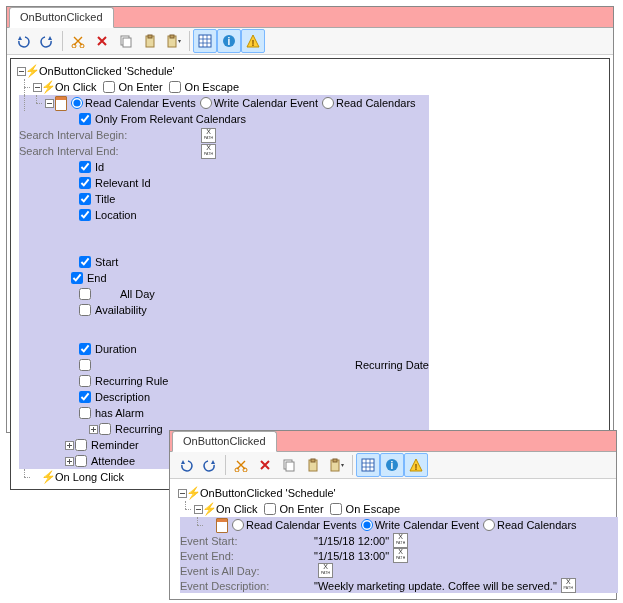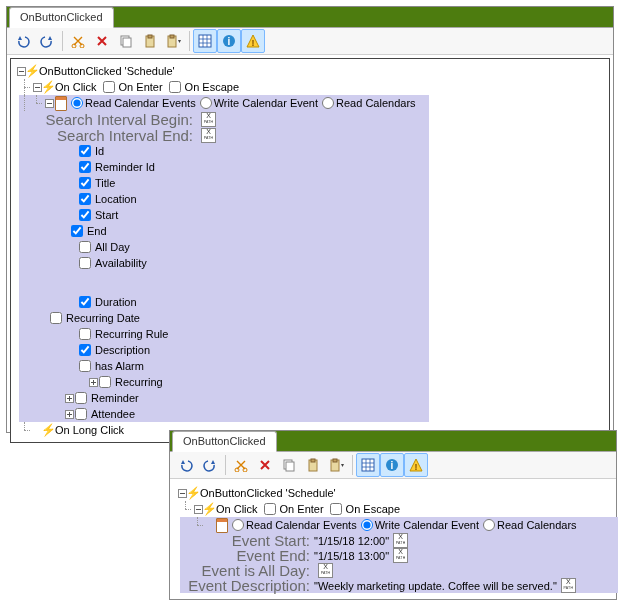--- a/index.html
+++ b/index.html
@@ -1,20 +1,20 @@
 <!DOCTYPE html>
 <html><head>
 <meta charset="utf-8">
 <style>
 html,body{margin:0;padding:0;font-family:"Segoe UI",Tahoma,Arial,sans-serif;font-size:11px;background:#fff;color:#000}
 .canvas{position:relative;width:623px;height:603px;background:#fff}
 .panel{position:absolute;border:1px solid #888;background:#fff}
 .p1{left:6px;top:6px;width:606px;height:425px}
 .p2{left:169px;top:430px;width:446px;height:168px}
-.tabbar{height:20px;display:flex;align-items:flex-end;border-bottom:1px solid #a8a8a8;padding-left:2px;background:#4d7c0f}
+.tabbar{height:20px;display:flex;align-items:flex-end;border-bottom:1px solid #a8a8a8;padding-left:2px;background:#fca5a5}
 .tab{height:19px;padding:0 10px;border:1px solid #a8a8a8;border-bottom:1px solid #fff;border-radius:3px 3px 0 0;background:#fff;margin-bottom:-1px;font-size:11px;line-height:18px;color:#333}
 .toolbar{height:26px;display:flex;align-items:center;padding:0 4px;gap:0;background:#f7f7f7;border-bottom:1px solid #d0d0d0}
 .tbtn{width:22px;height:22px;display:flex;align-items:center;justify-content:center;border:1px solid transparent;border-radius:2px;cursor:pointer}
 .tsep{width:1px;height:20px;background:#c8c8c8;margin:0 3px}
 .tbtn svg{display:block}
 .tgl{background:#cde8ff;border:1px solid #7ab8ff}
 .treearea{background:#fff;padding:4px 4px 4px 4px}
 .p1 .treearea{border:1px solid #444;margin:3px}
 .p2 .treearea{margin:2px}
 .node{display:flex;align-items:center;min-height:16px;line-height:15px}
@@ -33,21 +33,21 @@
 .purple{background:#cfcdee}
 .indentbars{flex:0 0 auto;display:flex}
 .vbar{width:12px;position:relative;height:16px}
 .vbar::before{content:"";position:absolute;left:5px;top:0;bottom:0;border-left:1px dotted #999}
 .teebar::after{content:"";position:absolute;left:5px;top:8px;width:6px;border-top:1px dotted #999}
 .endbar::before{bottom:8px}
 .xpath{display:inline-block;width:13px;height:13px;border:1px solid #888;background:#fff;font-size:6px;line-height:6px;text-align:center;color:#333;margin-left:4px;vertical-align:middle;padding-top:0px;box-sizing:content-box;cursor:pointer}
 .xpath::before{content:"X";display:block;font-size:7px;line-height:6px}
 .xpath::after{content:"PATH";display:block;font-size:3.5px;letter-spacing:0.2px}
 .fieldrow{display:flex;align-items:center;height:16px}
-.fieldlbl{width:112px;text-align:right;color:#6b6b6b;padding-right:4px;font-size:15px}
+.fieldlbl{width:112px;color:#6b6b6b;padding-right:4px;font-size:11px}
 .quote{color:#000}
 .p2 .fieldlbl{width:130px}
 .p2 .fieldrow{height:15px}
 </style>
 </head>
 <body>
 
 <div class="canvas">
 
 <div class="panel p1">
@@ -159,67 +159,71 @@
         <span class="w12">
               <span class="calicon"></span>
             </span>
         <input type="radio" class="rad" checked="" style="">
         <span class="lbl">Read Calendar Events</span>
         <input type="radio" class="rad" style="">
         <span class="lbl">Write Calendar Event</span>
         <input type="radio" class="rad" style="">
         <span class="lbl">Read Calendars</span>
       </div>
+      <div class="node" style="padding-left:60px">
+        <input type="checkbox" class="chk" checked="" style="">
+        <span class="lbl">Only From Relevant Calendars</span>
+      </div>
       <div class="fieldrow">
             <div class="fieldlbl" style="width:174px">Search Interval Begin:</div>
             <span class="xpath"></span>
           </div>
       <div class="fieldrow">
             <div class="fieldlbl" style="width:174px">Search Interval End:</div>
             <span class="xpath"></span>
           </div>
 
       <div id="fields-container">
             <div class="node" style="padding-left: 60px;">
               <input type="checkbox" class="chk" checked="" style="">
               <span class="lbl">Id</span>
             </div>
             <div class="node" style="padding-left: 60px;">
               <input type="checkbox" class="chk" checked="" style="">
-              <span class="lbl">Reminder Id</span>
+              <span class="lbl">Relevant Id</span>
             </div>
             <div class="node" style="padding-left: 60px;">
               <input type="checkbox" class="chk" checked="" style="">
               <span class="lbl">Title</span>
             </div>
             <div class="node" style="padding-left: 60px;">
               <input type="checkbox" class="chk" checked="" style="">
               <span class="lbl">Location</span>
             </div>
-            <div class="node" style="padding-left: 60px;">
+            <div class="node" style="padding-left: 60px; margin-top: 31px;">
               <input type="checkbox" class="chk" checked="" style="">
               <span class="lbl">Start</span>
             </div>
             <div class="node" style="padding-left: 52px;">
               <input type="checkbox" class="chk" checked="" style="">
               <span class="lbl">End</span>
             </div>
-            <div class="node" style="padding-left: 60px;">
+            <div class="node" style="padding-left: 60px; gap: 25px;">
               <input type="checkbox" class="chk" style="">
               <span class="lbl">All Day</span>
             </div>
             <div class="node" style="padding-left: 60px;">
               <input type="checkbox" class="chk" style="">
               <span class="lbl">Availability</span>
             </div>
             <div class="node" style="padding-left: 60px; margin-top: 23px;">
               <input type="checkbox" class="chk" checked="" style="">
               <span class="lbl">Duration</span>
             </div>
-            <div class="node" style="padding-left: 31px;">
+            <div class="node" style="padding-left: 60px; justify-content: space-between;">
               <input type="checkbox" class="chk" style="">
               <span class="lbl">Recurring Date</span>
             </div>
             <div class="node" style="padding-left: 60px;">
               <input type="checkbox" class="chk" style="">
               <span class="lbl">Recurring Rule</span>
             </div>
             <div class="node" style="padding-left: 60px;">
               <input type="checkbox" class="chk" checked="" style="">
               <span class="lbl">Description</span>

